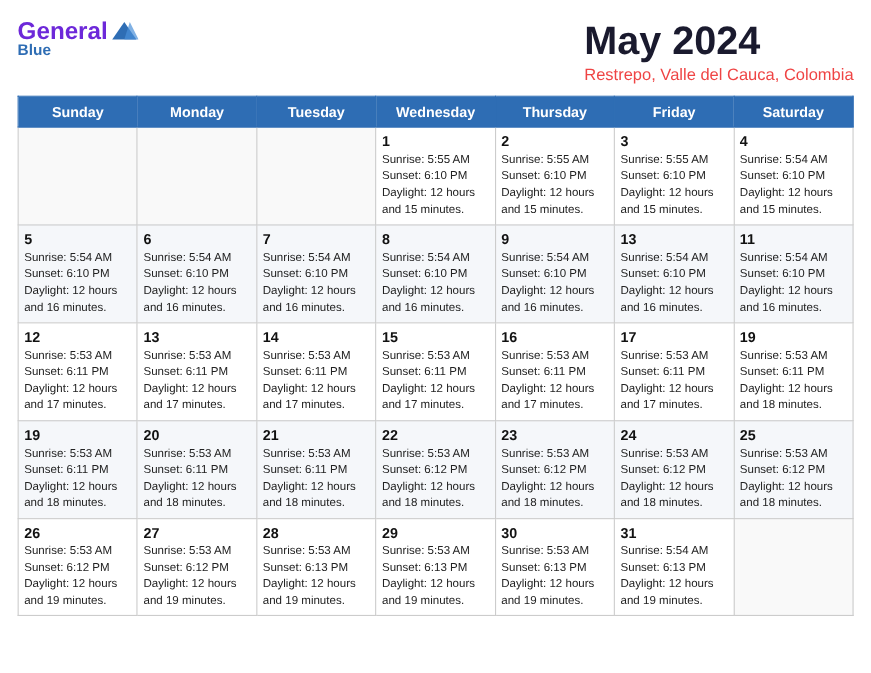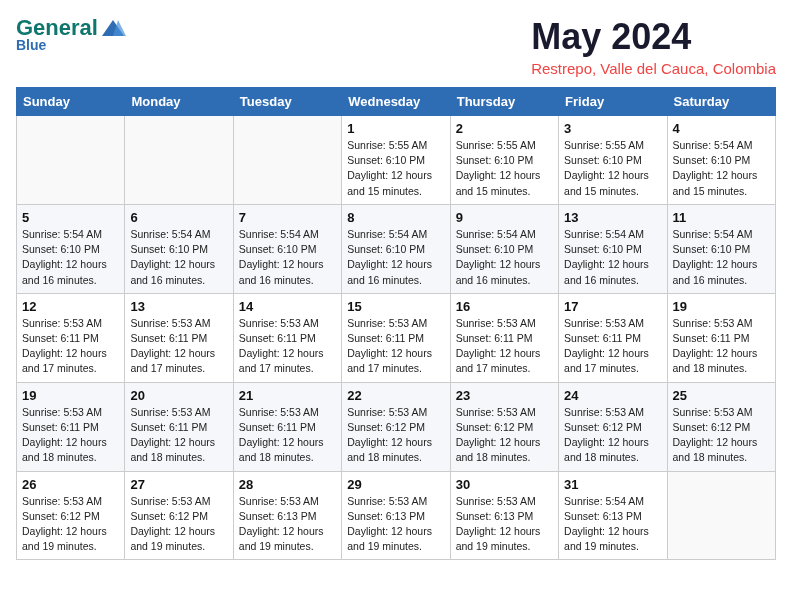--- a/index.html
+++ b/index.html
@@ -33,21 +33,21 @@
       margin-top: 2px;
     }
     .calendar {
       width: 100%;
       border-collapse: collapse;
       font-size: 11px;
     }
     .calendar thead tr th {
       background-color: #2e6db4;
       color: #fff;
-      text-align: left;
+      text-align: center;
       padding: 6px 6px;
       font-size: 13px;
       font-weight: bold;
       border: 1px solid #2e6db4;
     }
     .calendar tbody tr td {
       border: 1px solid #ccc;
       vertical-align: top;
       padding: 5px 5px;
       width: 108px;
@@ -72,21 +72,21 @@
       background: #f9f9f9 !important;
     }
   </style>
 </head>
 <body>
 
 <div class="header">
   <div class="logo">
     <div>
       <div style="display:flex;align-items:center;">
-        <div style="font-size:22px;font-weight:bold;color:#0f766e;line-height:1.1;">
+        <div style="font-size:22px;font-weight:bold;color:#6d28d9;line-height:1.1;">
           <span>General</span><svg width="26" height="22" viewBox="0 0 26 22" style="display:inline-block;vertical-align:middle;margin-left:2px;">
               <polygon points="13,2 24,18 2,18" fill="#2e6db4"></polygon>
               <polygon points="18,2 26,18 13,18" fill="#4a90d9" opacity="0.7"></polygon>
             </svg>
         </div>
       </div>
       <div style="font-size:14px;font-weight:bold;color:#2e6db4;line-height:1.1;margin-top:-2px;">Blue</div>
     </div>
   </div>
   <div class="title-area">

